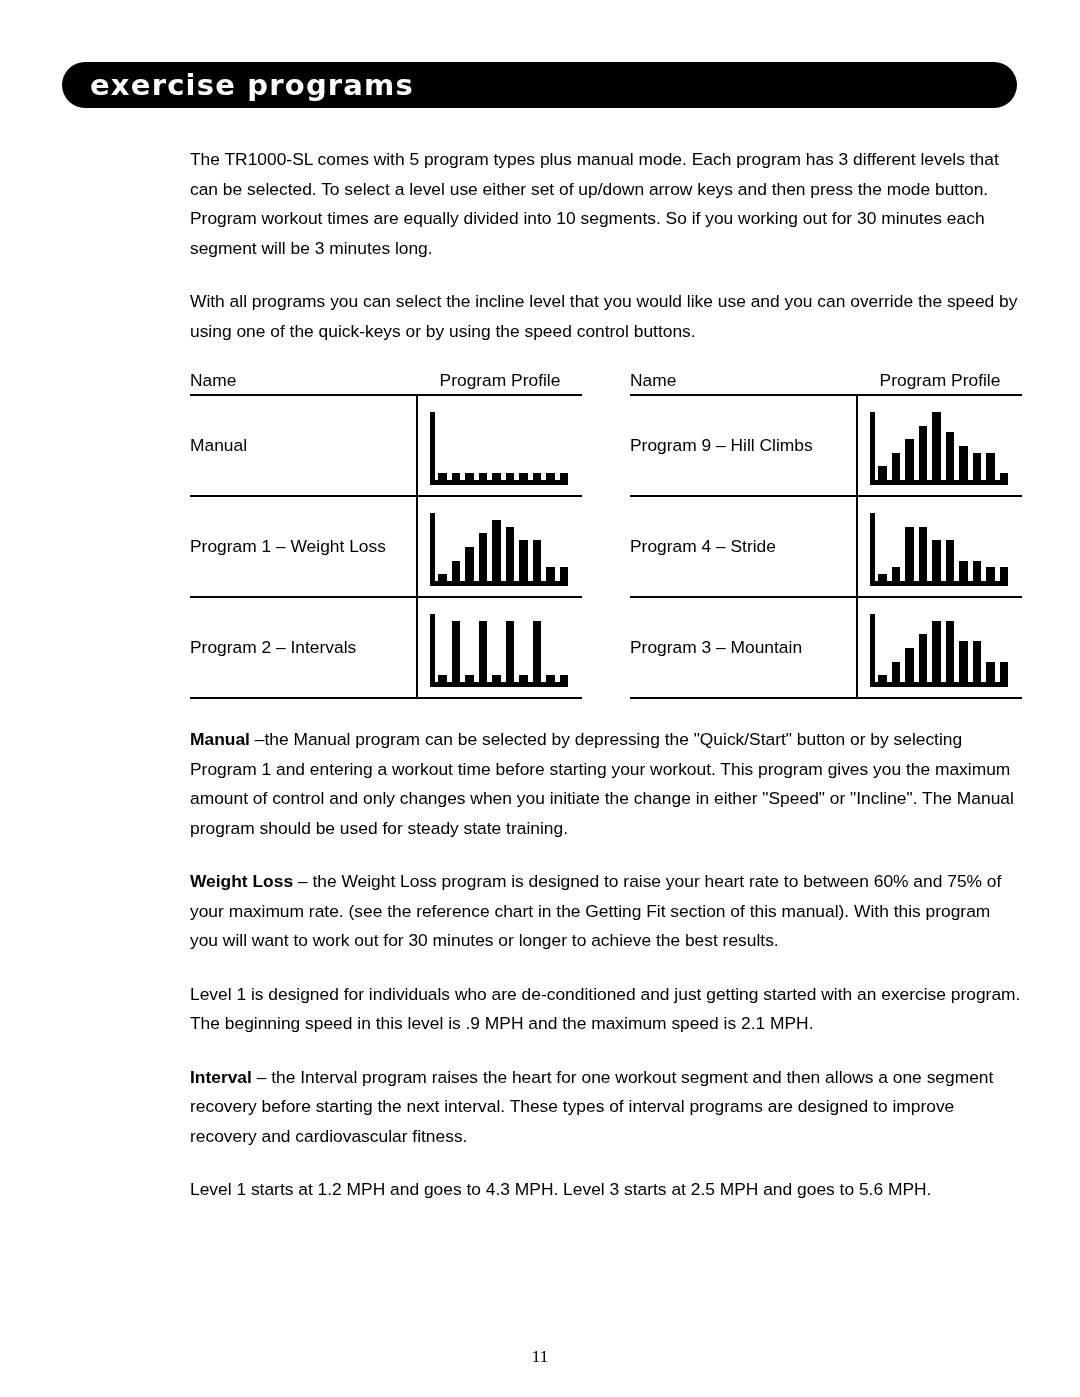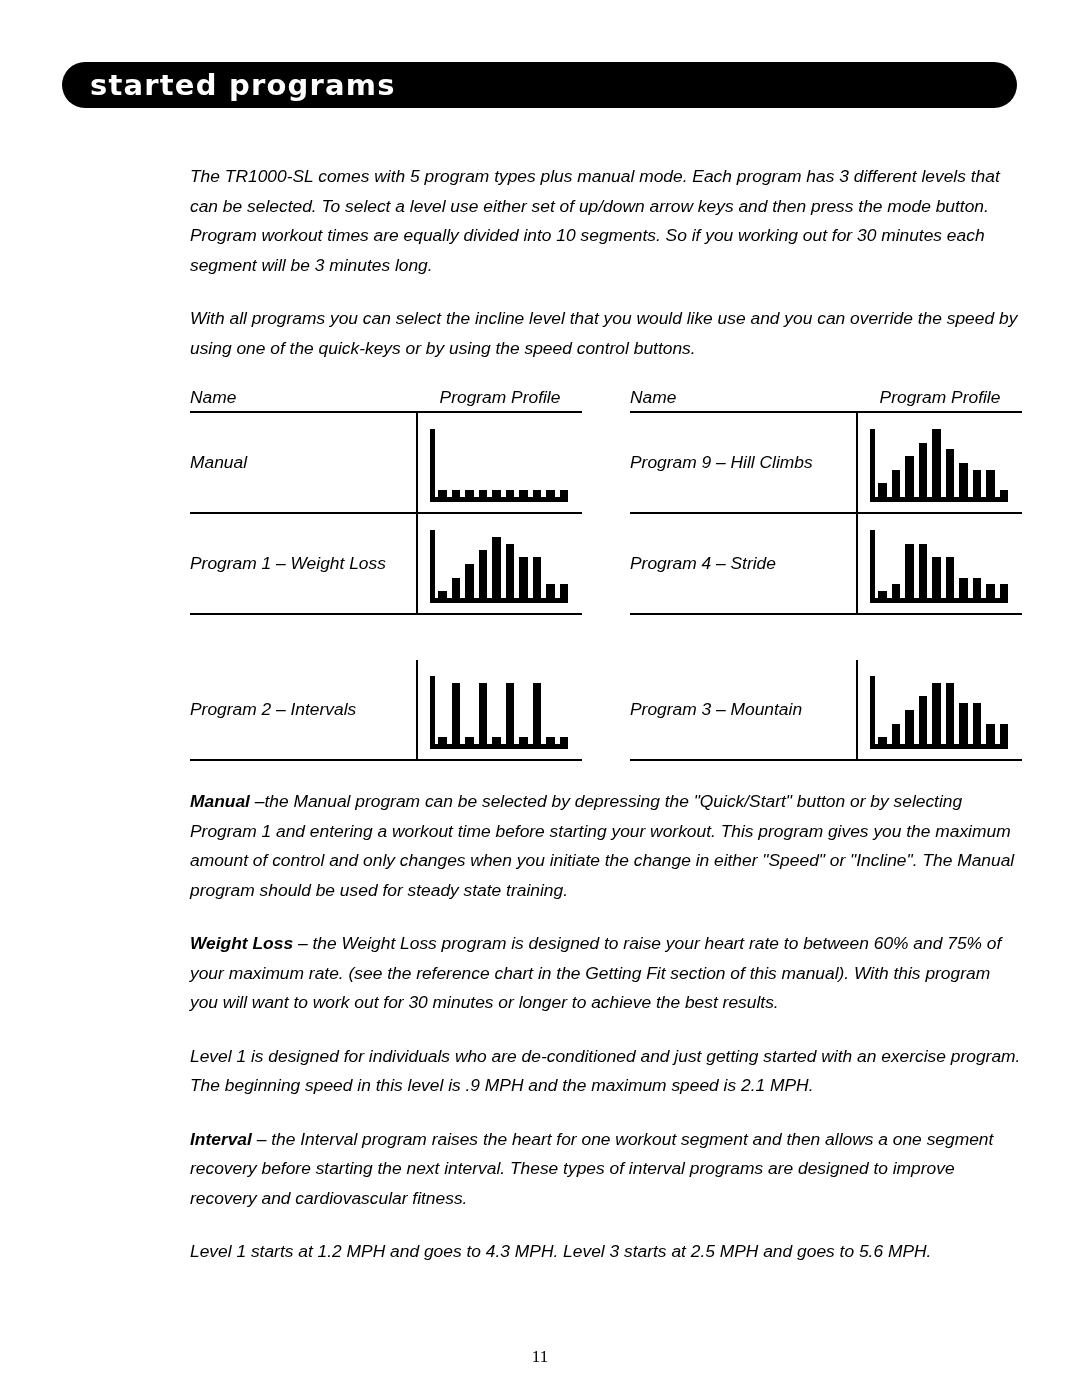--- a/index.html
+++ b/index.html
@@ -34,23 +34,22 @@
     font-weight: bold;
     letter-spacing: 1.2px;
     margin-left: 28px;
     font-family: "DejaVu Sans", sans-serif;
   }
 
   
   .content {
     position: absolute;
     left: 190px;
-    top: 162px;
+    top: 145px;
     width: 832px;
-    font-style: italic;
   }
 
   p.para {
     margin: 0 0 24px 0;
     font-size: 17.4px;
     line-height: 29.5px;
     text-align: left;
     font-family: "Liberation Sans", sans-serif;
   }
   .b { font-weight: bold; }
@@ -75,21 +74,21 @@
 
   .tbody {
     border-top: 2.5px solid #000;
     border-bottom: 2.5px solid #000;
   }
   .trow {
     display: flex;
     height: 99px;
     border-bottom: 2.5px solid #000;
   }
-  .trow:last-child { border-bottom: none; margin-top: 45px; }
+  .trow:last-child { border-bottom: none; }
   .tcell-name {
     width: 228px;
     display: flex;
     align-items: center;
     font-size: 17.4px;
     border-right: 2.5px solid #000;
     box-sizing: border-box;
     padding-right: 2px;
     white-space: nowrap;
   }
@@ -146,21 +145,21 @@
     top: 1347px;
     text-align: center;
     font-size: 17px;
     font-family: "Liberation Serif", serif;
   }
 </style>
 </head>
 <body>
 
 <div class="header-bar">
-  <div class="header-title">started programs</div>
+  <div class="header-title">exercise programs</div>
 </div>
 
 <div class="content">
 
   <p class="para">The TR1000-SL comes with 5 program types plus manual mode.   Each program has 3 different levels that can be selected.   To select a level use either set of up/down arrow keys and then press the mode button.   Program workout times are equally divided into 10 segments.   So if you working out for 30 minutes each segment will be 3 minutes long.</p>
   <p class="para">With all programs you can select the incline level that you would like use and you can override the speed by using one of the quick-keys or by using the speed control buttons.</p>
 
   <div class="tables-wrap">
 
     <div class="ptable">

